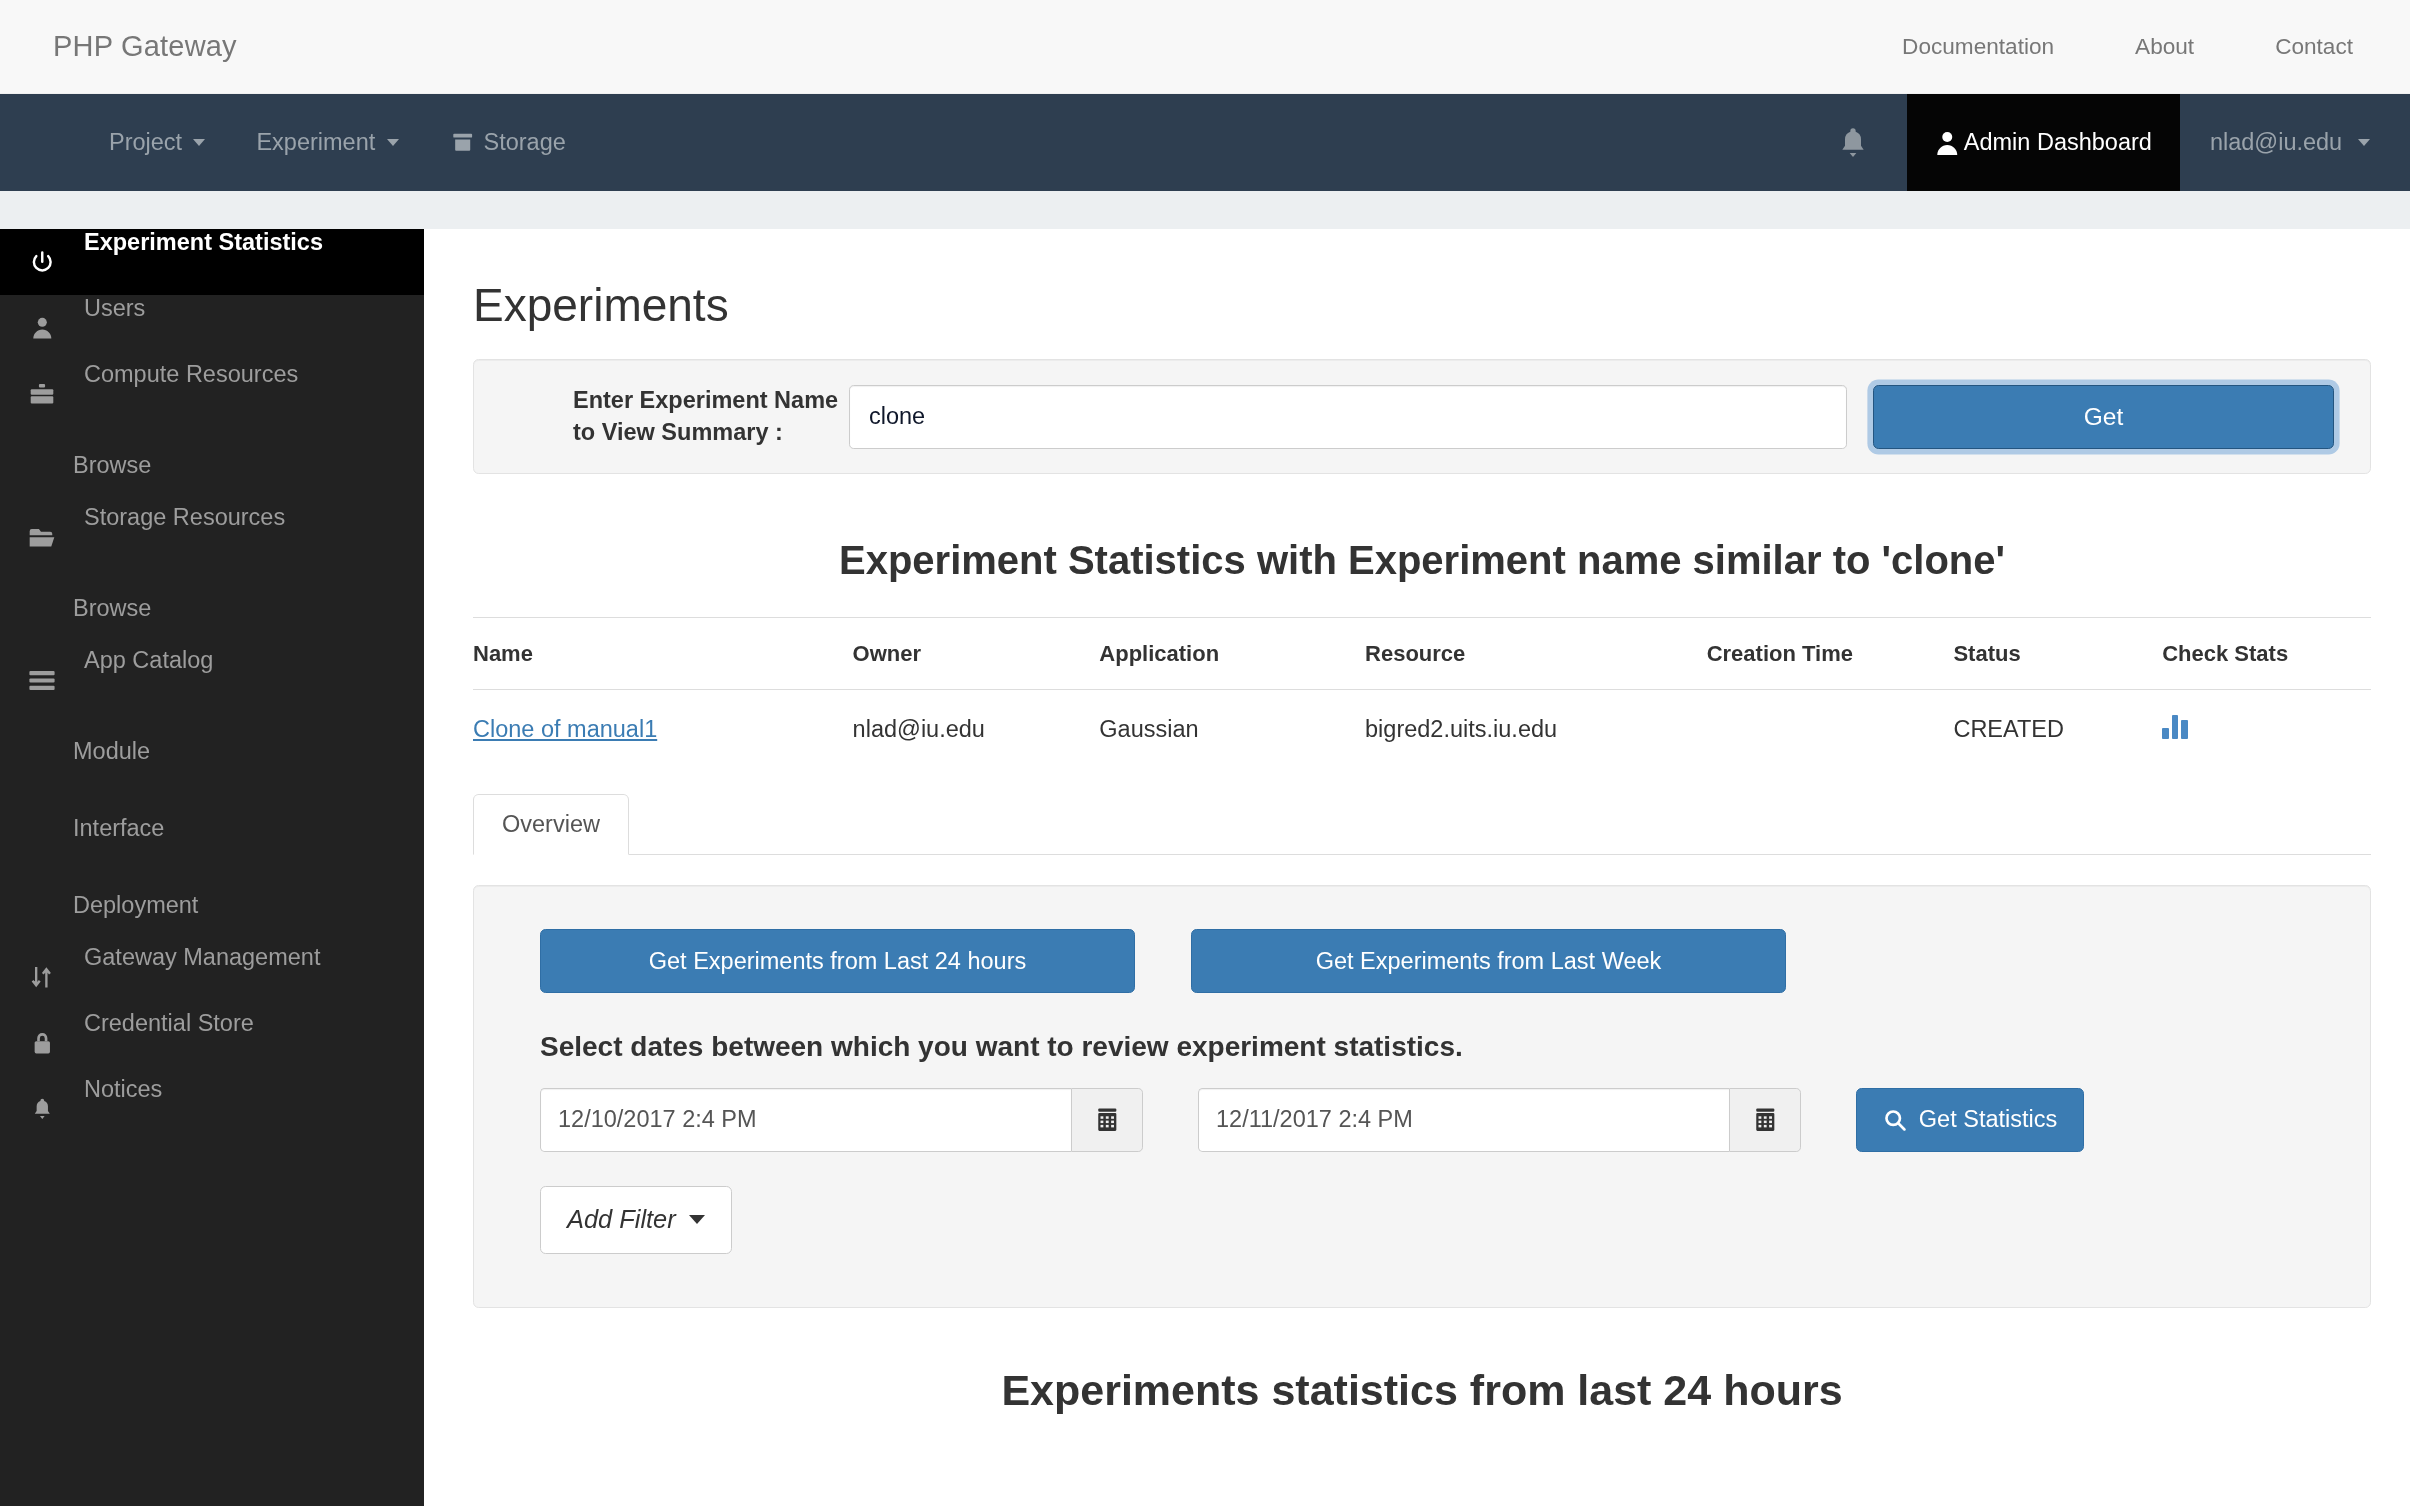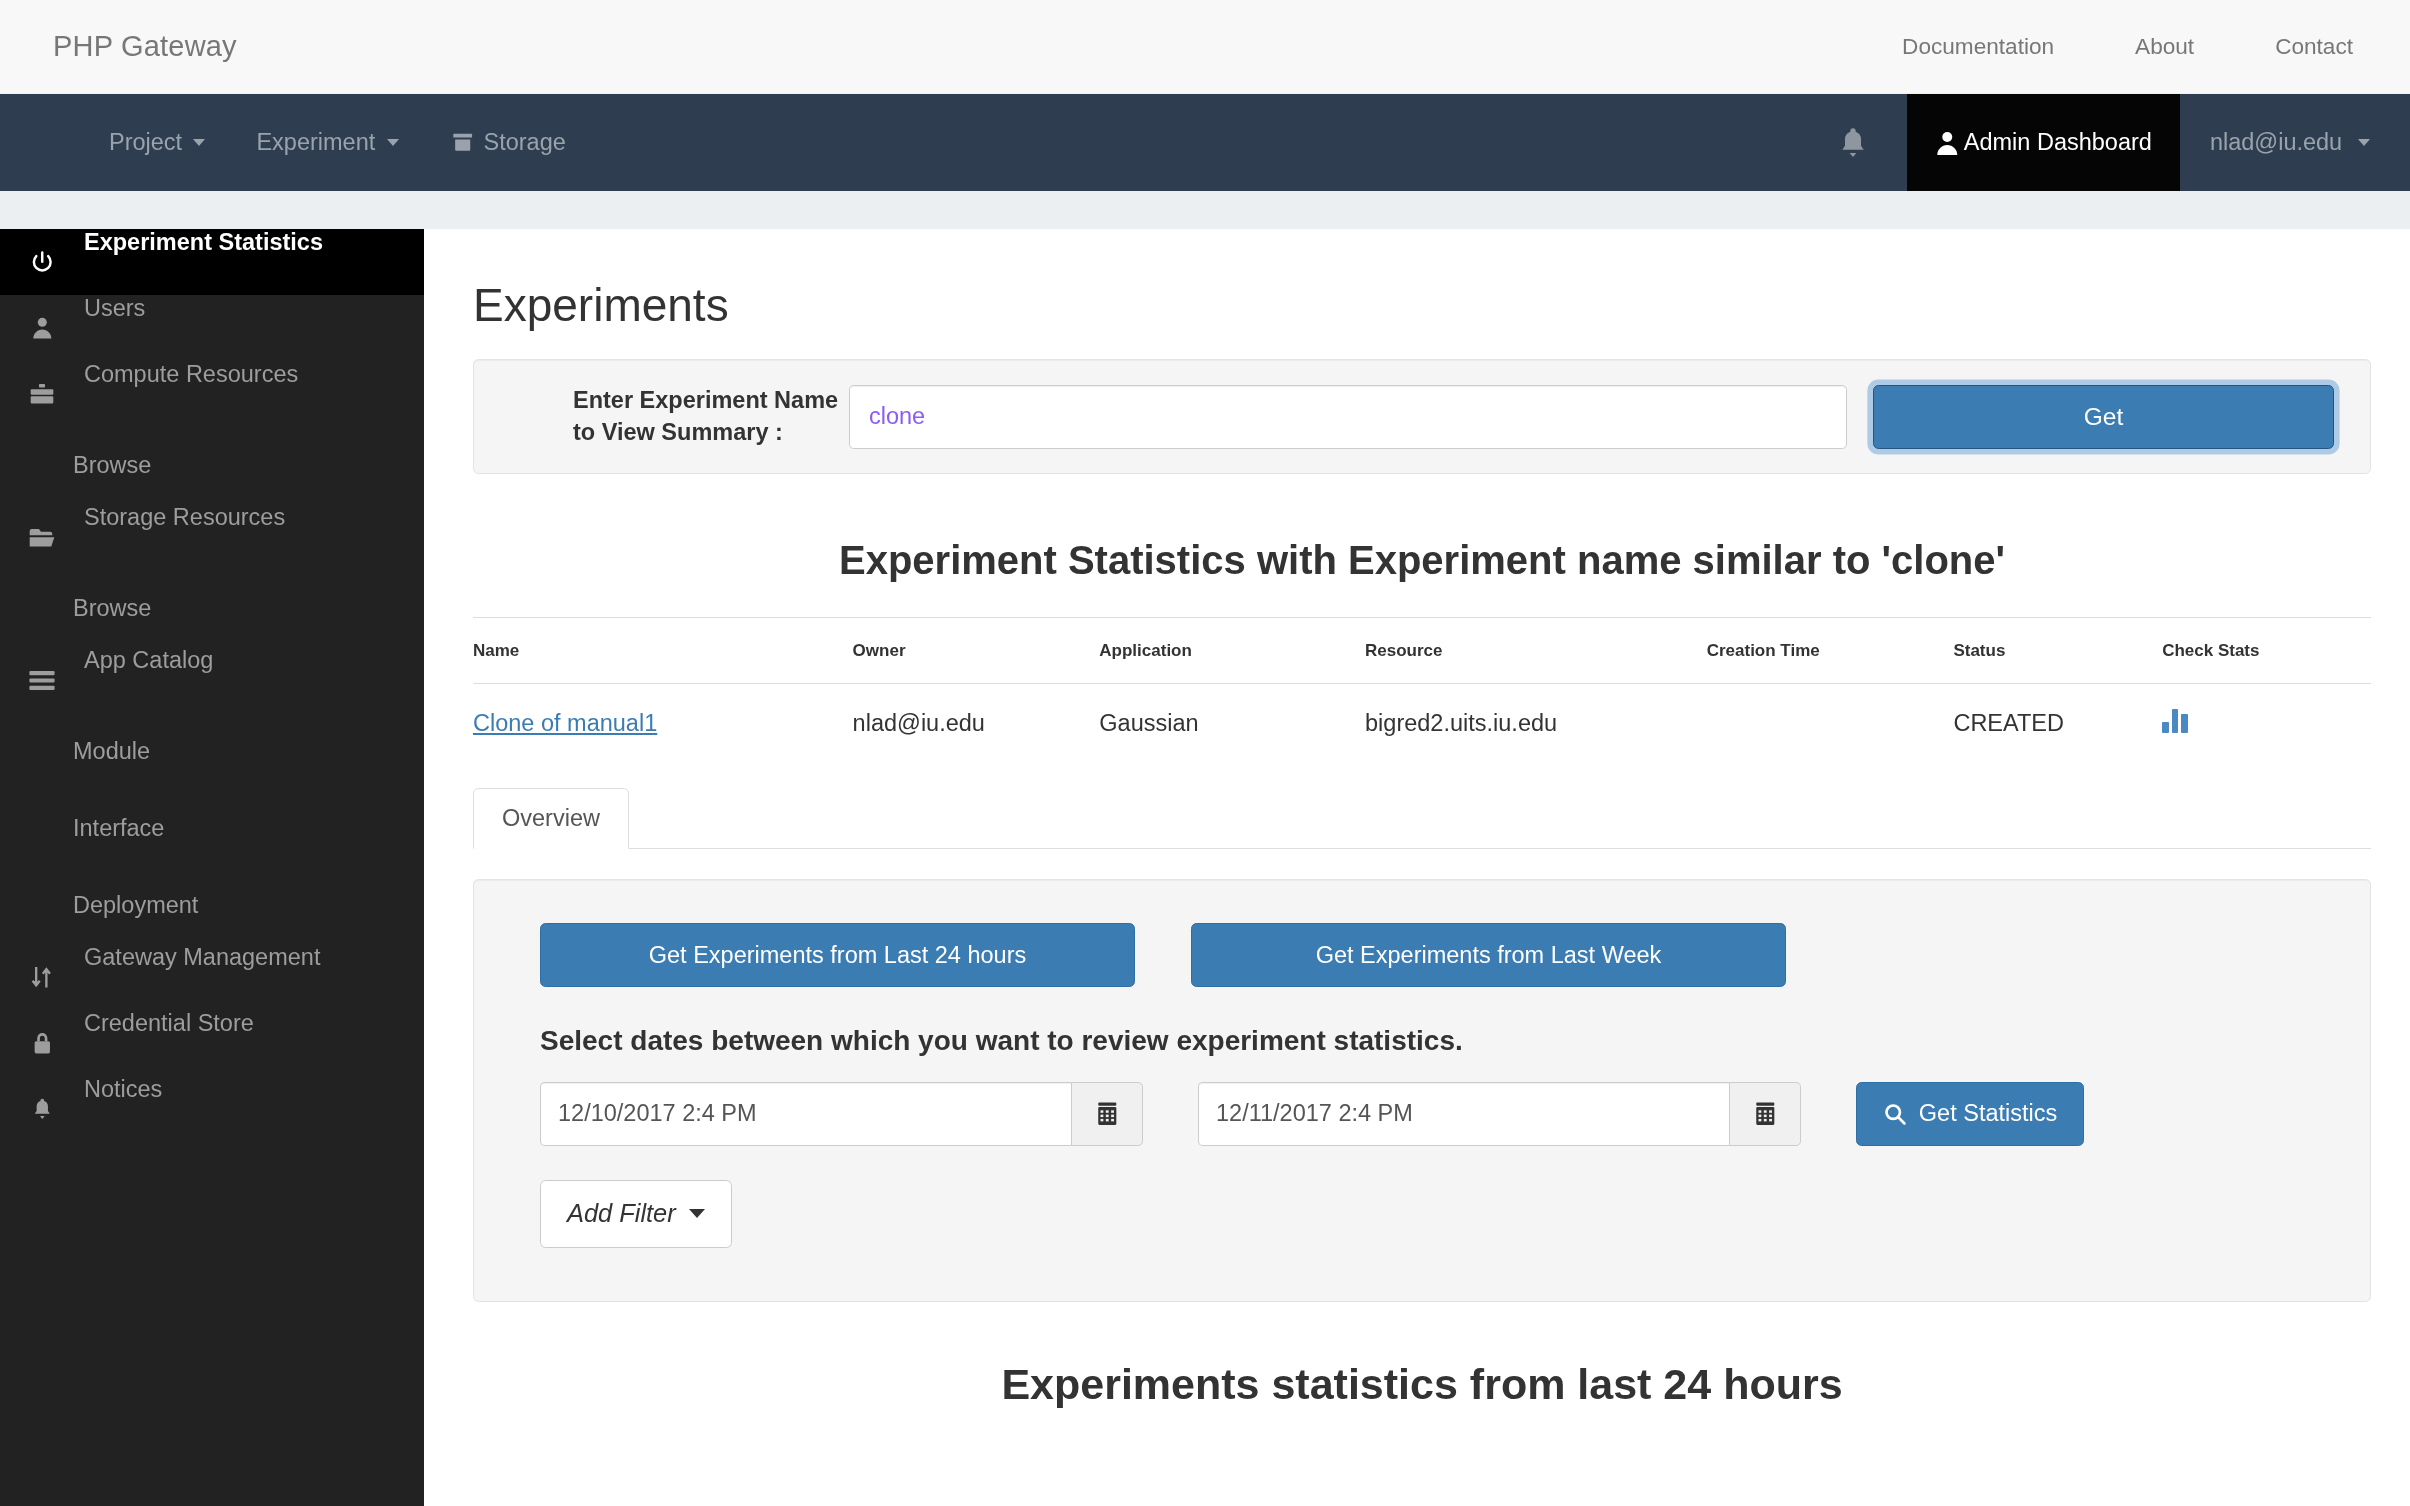--- a/index.html
+++ b/index.html
@@ -76,39 +76,39 @@
     margin-top:27px; background:#f5f5f5; border:0.9px solid #e3e3e3; border-radius:5.6px;
     padding:24.5px 36px; display:flex; align-items:center;
     box-shadow:inset 0 0.9px 0.9px rgba(0,0,0,.04);
   }
   .well-label{
     font-size:23.5px; font-weight:bold; color:#333; width:339px; line-height:1.36;
     padding-left:63px;
   }
   .exp-input{
     flex:1; height:64px; border:0.9px solid #cccccc; border-radius:4.7px; background:#fff;
-    font-size:23.5px; color:#8b5cf6; padding:0 19px; margin-right:26px; outline:none;
+    font-size:23.5px; color:#0f172a; padding:0 19px; margin-right:26px; outline:none;
     font-family:"Liberation Sans", sans-serif;
     box-shadow:inset 0 0.9px 0.9px rgba(0,0,0,.06);
   }
   .get-btn{
     width:461px; height:64px; border-radius:5.6px; border:0.9px solid #245580;
     background:#3b7cb3; color:#fff; font-size:24.5px; cursor:pointer;
     box-shadow:0 0 0 5.6px rgba(90,150,210,.45);
     font-family:"Liberation Sans", sans-serif;
   }
 
   .stats-heading{
     text-align:center; font-size:40px; color:#333; font-weight:bold;
     margin:64px 0 0 0;
   }
 
   table.res{ width:100%; border-collapse:collapse; margin-top:34px; }
   table.res th{
-    text-align:left; font-size:17px; font-weight:bold; color:#333;
+    text-align:left; font-size:22px; font-weight:bold; color:#333;
     padding:22.6px 9.4px 22.6px 0; border-top:1.9px solid #dddddd; border-bottom:1.9px solid #dddddd;
   }
   table.res td{
     text-align:left; font-size:23.5px; color:#333; padding:24.5px 9.4px 24.5px 0;
   }
   .lnk{ color:#3b7cb3; }
   .bar-ico{ display:inline-flex; align-items:flex-end; gap:2.8px; height:24.5px; }
   .bar-ico i{ display:block; width:6.6px; background:#4a89c4; border-radius:0.9px; }
 
   

